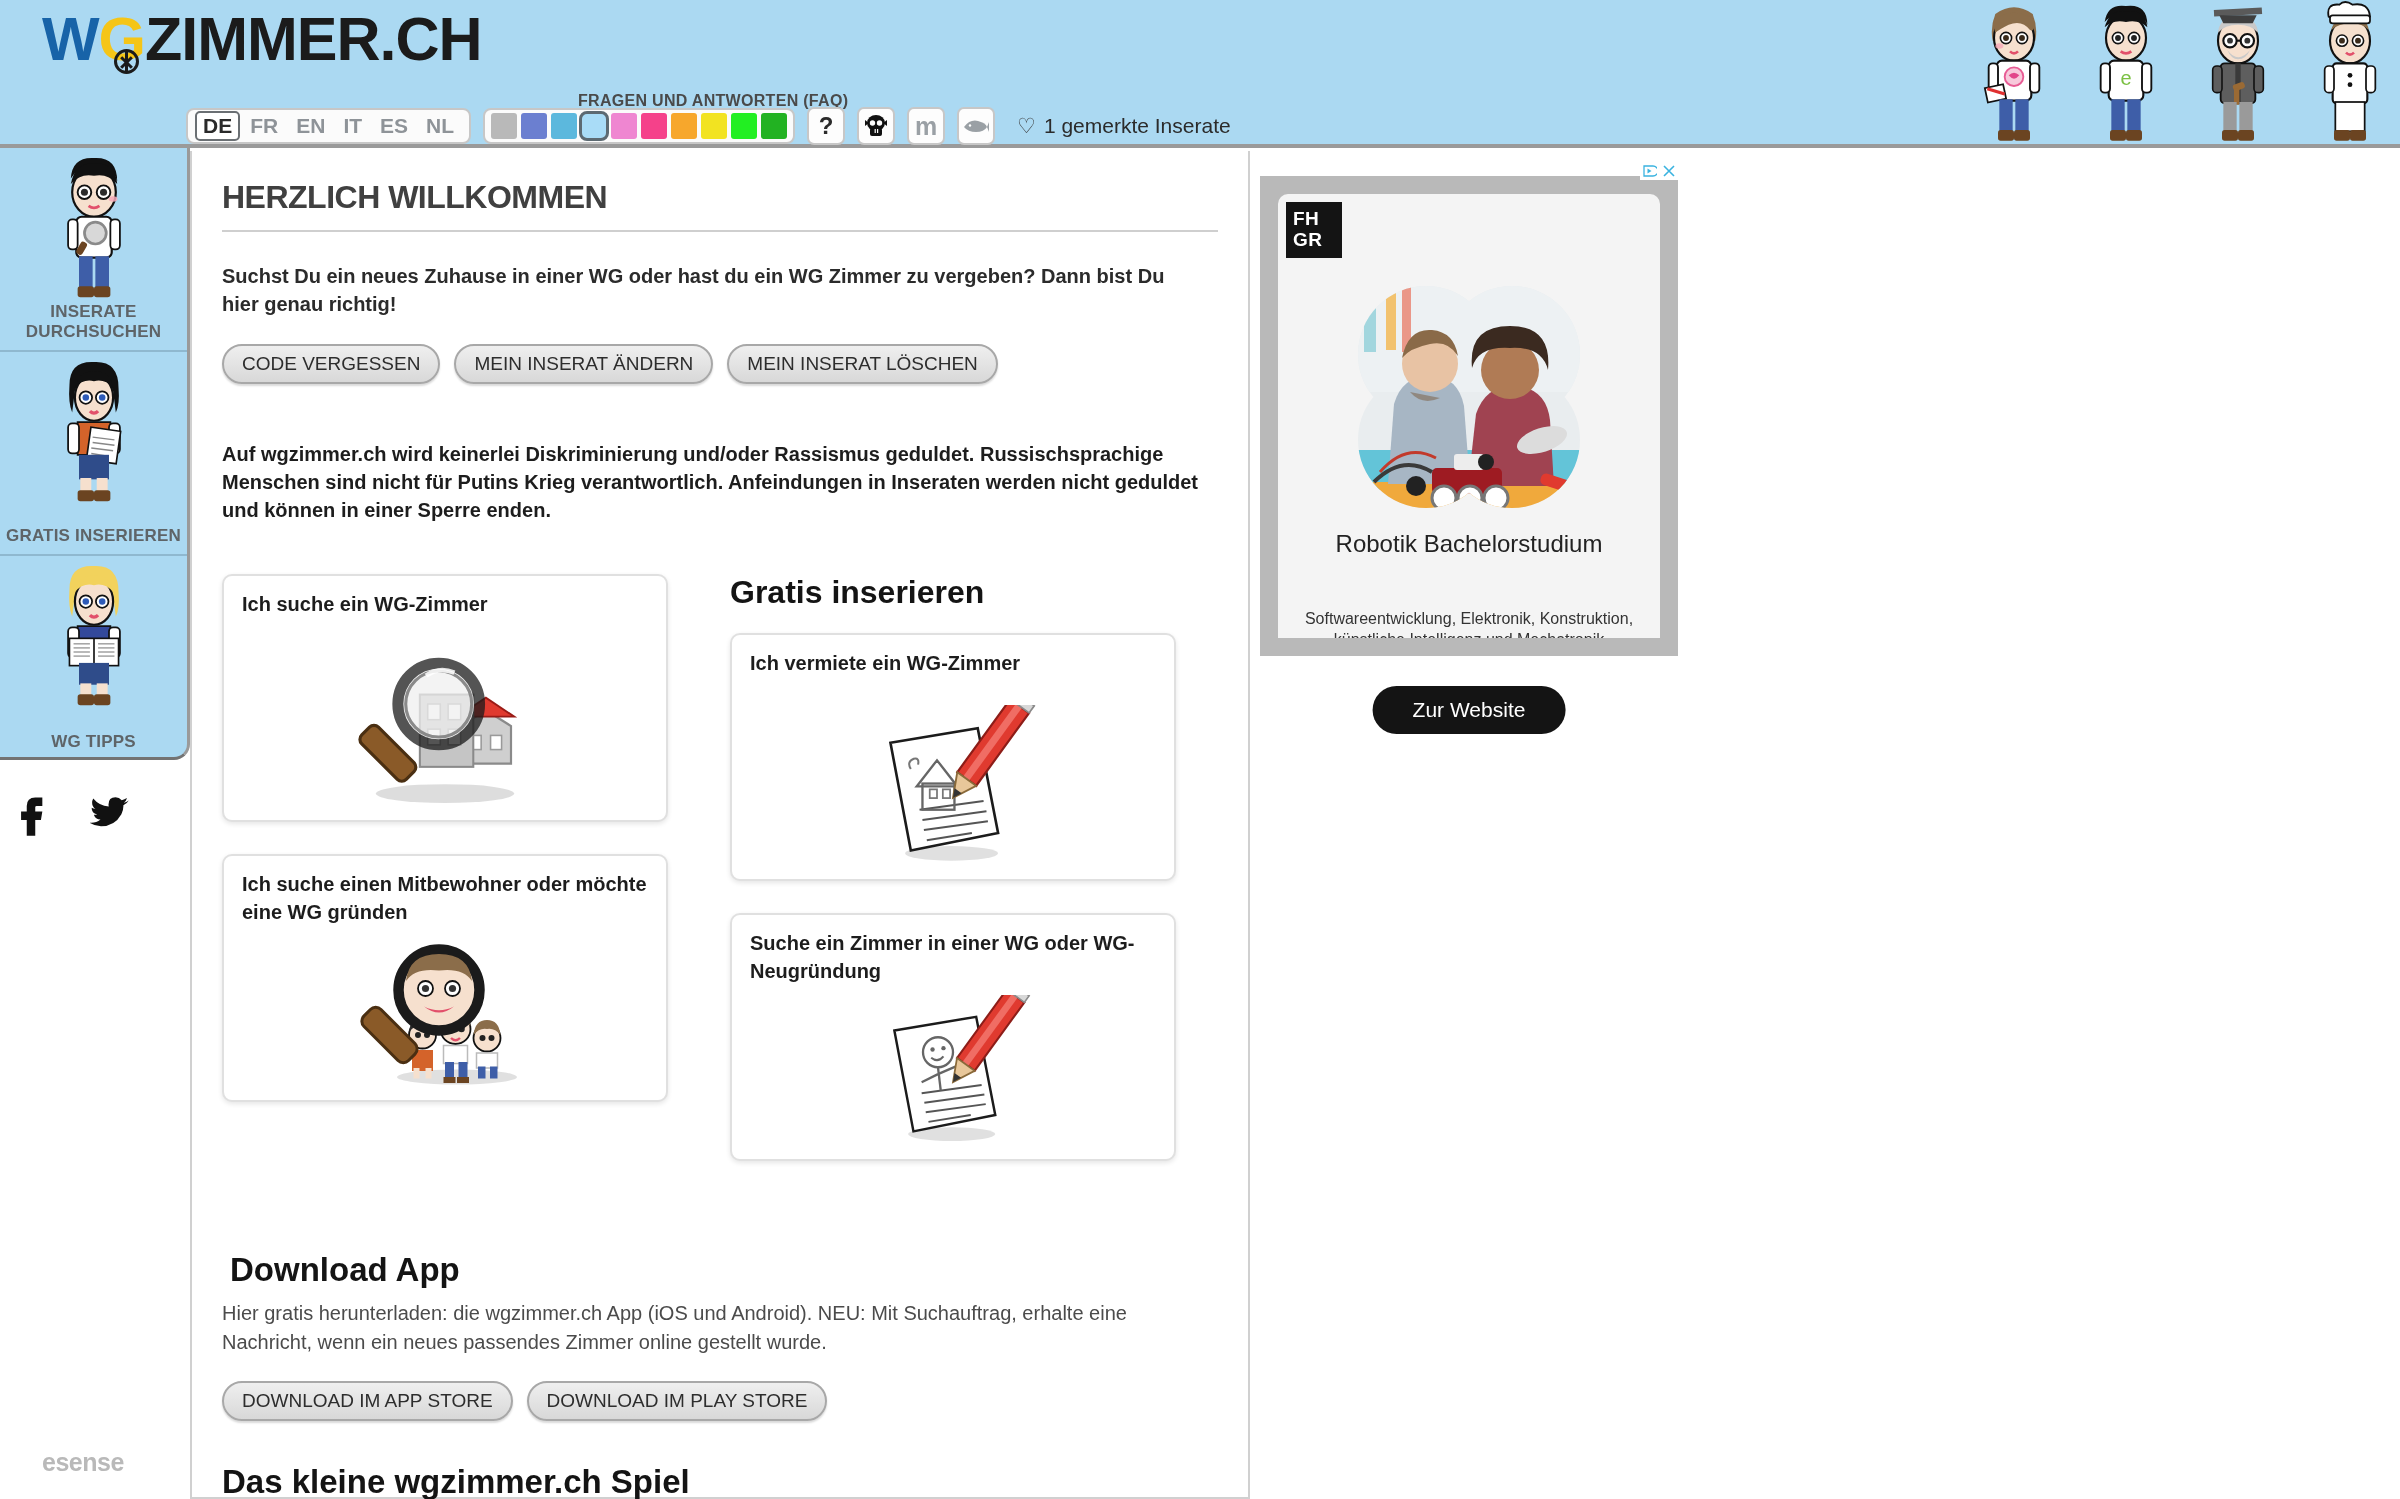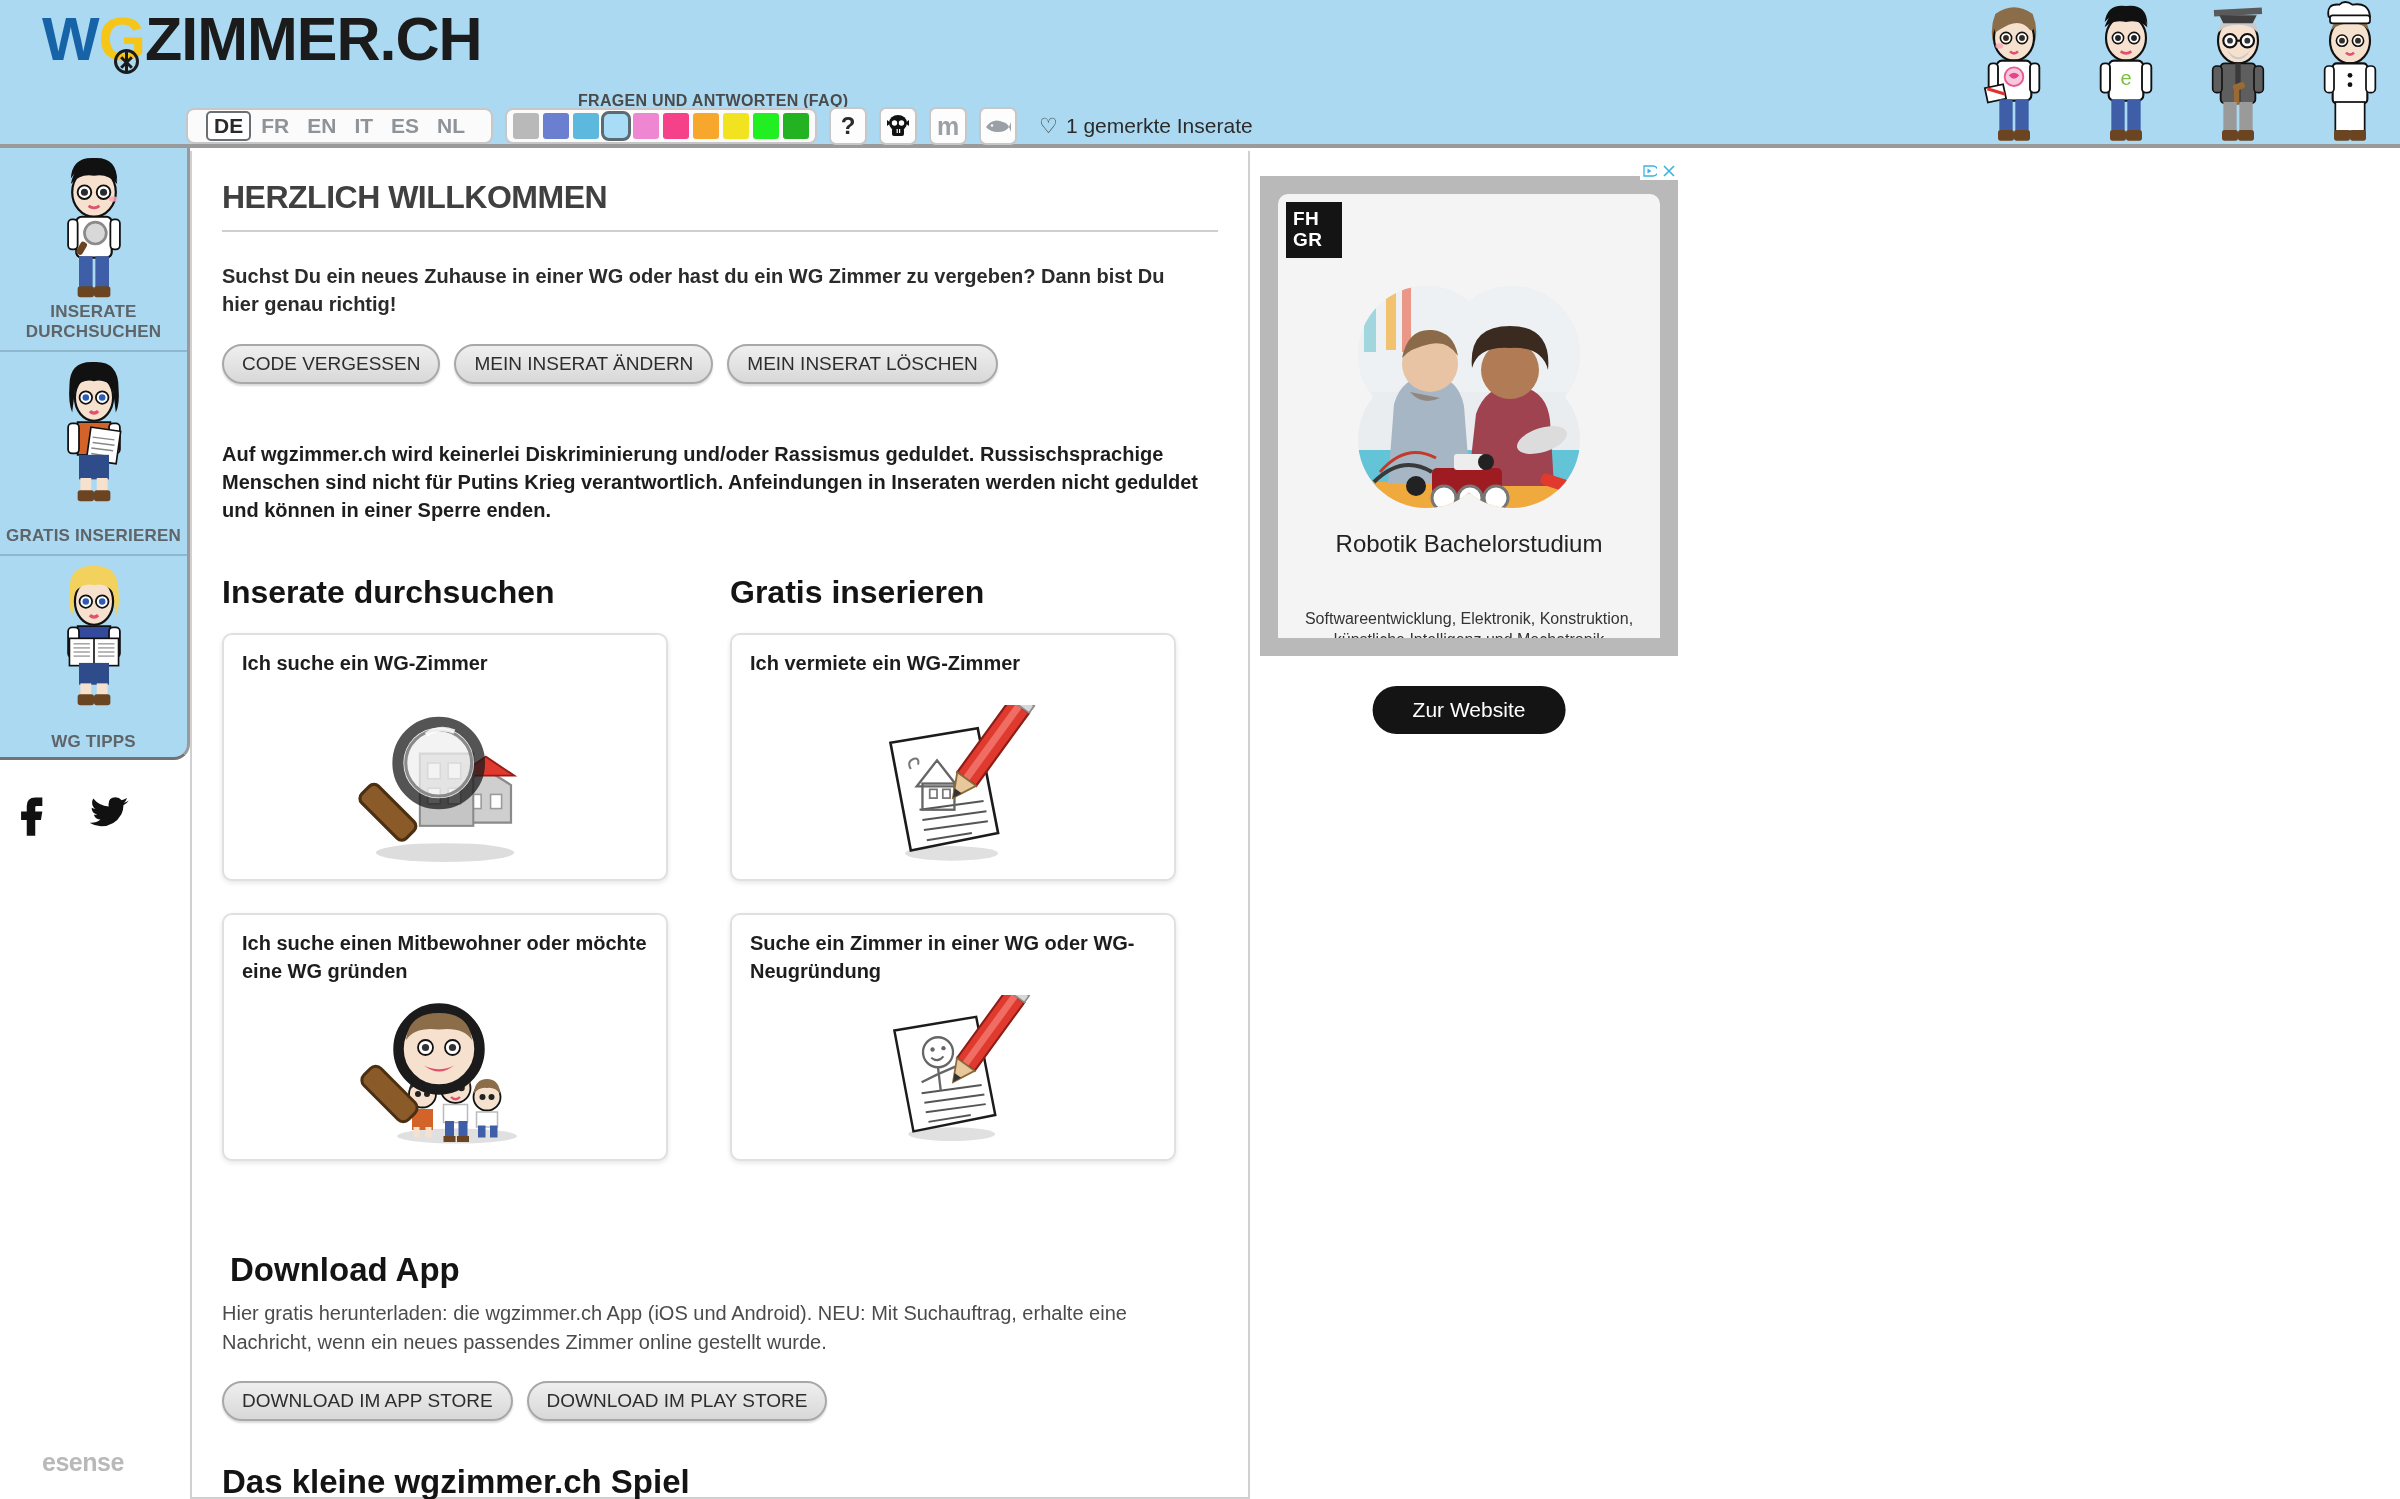--- a/index.html
+++ b/index.html
@@ -45,21 +45,21 @@
     position: absolute; left: 578px; top: 92px;
     font-size: 16px; font-weight: bold; color: #4a4a4a;
     letter-spacing: .3px; white-space: nowrap;
   }
 
   .toolbar { position: absolute; left: 186px; top: 107px; display: flex; align-items: center; gap: 12px; }
 
   .lang-box {
     display: flex; align-items: center; gap: 2px;
     background: #fbfbfb; border: 2px solid #c7c7c7; border-radius: 8px;
-    padding: 3px 18px; height: 36px;
+    padding: 3px 7px; height: 36px;
   }
   .lang-item {
     font-size: 21px; font-weight: bold; color: #8e9398;
     padding: 1px 8px; border-radius: 5px; line-height: 26px;
   }
   .lang-item.active { color: #2a2a2a; border: 2px solid #6a6f73; padding: 0px 6px; background: #fff; }
 
   .color-box {
     display: flex; align-items: center; gap: 4px;
     background: #fbfbfb; border: 2px solid #c7c7c7; border-radius: 8px;
@@ -467,21 +467,20 @@
       <div class="pillbtn">CODE VERGESSEN</div>
       <div class="pillbtn">MEIN INSERAT ÄNDERN</div>
       <div class="pillbtn">MEIN INSERAT LÖSCHEN</div>
     </div>
 
     <div class="notice">Auf wgzimmer.ch wird keinerlei Diskriminierung und/oder Rassismus geduldet. Russischsprachige Menschen sind nicht für Putins Krieg verantwortlich. Anfeindungen in Inseraten werden nicht geduldet und können in einer Sperre enden.</div>
 
     <div class="cols">
 
       <div class="col">
-        <div class="colhead">Inserate durchsuchen</div>
 
         <div class="card">
           <div class="card-title">Ich suche ein WG-Zimmer</div>
           <svg class="card-art" width="220" height="160" viewBox="0 0 140 100">
             <g opacity=".22">
                 <ellipse cx="70" cy="93" rx="44" ry="6" fill="#666"></ellipse>
               </g>
             <path d="M96 40 l16 10 v24 h-32 v-24Z" fill="#CFCFCF" stroke="#8a8a8a" stroke-width="1.4"></path>
             <path d="M78 44 l18 -12 l18 12 Z" fill="#E03A2F" stroke="#9a1b16" stroke-width="1.2"></path>
             <rect x="86" y="56" width="7" height="9" fill="#fff" stroke="#9a9a9a" stroke-width="1"></rect>

